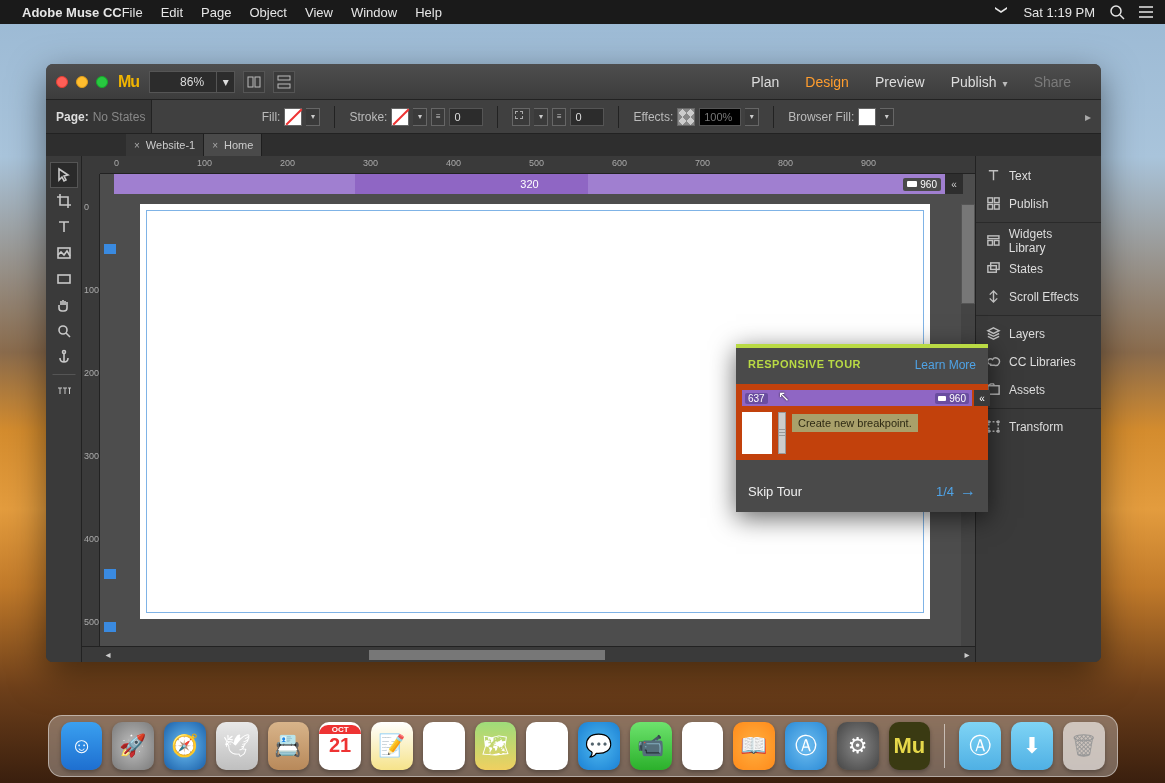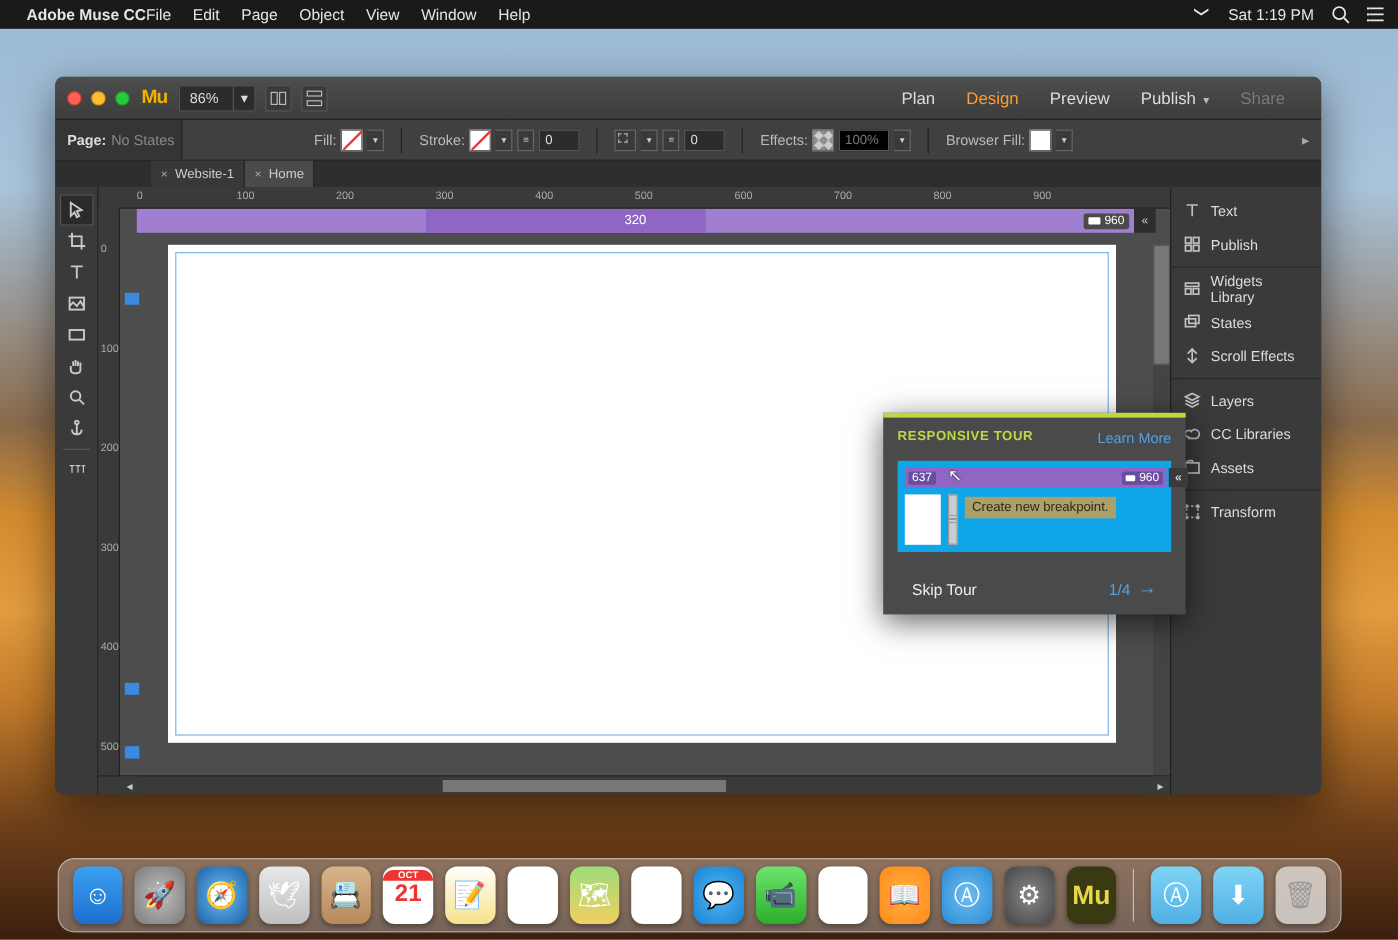--- a/index.html
+++ b/index.html
@@ -14,21 +14,21 @@
   .menubar svg { width: 16px; height: 16px; fill: #e6e6e6; }
   
   .window { position: absolute; left: 46px; top: 64px; width: 1055px; height: 598px; background: #3a3a3a; border-radius: 7px; box-shadow: 0 12px 36px rgba(0,0,0,.5); display: flex; flex-direction: column; overflow: hidden; }
   .titlebar { height: 36px; background: linear-gradient(#4e4e4e,#3c3c3c); display: flex; align-items: center; padding: 0 10px; border-bottom: 1px solid #222; }
   .traffic { display: flex; gap: 8px; margin-right: 10px; }
   .traffic .dot { width: 12px; height: 12px; border-radius: 50%; }
   .dot.close { background:#ff5f57; border:1px solid #e33e32;}
   .dot.min { background:#ffbd2e; border:1px solid #e09e1a;}
   .dot.max { background:#28c840; border:1px solid #17a82a;}
   .mu-logo { color:#f0b400; font-weight:700; font-size:16px; letter-spacing:-1px; margin-right:10px; }
-  .zoom { display:flex; align-items:center; background:#2c2c2c; border:1px solid #555; height:22px; font-size:12px; color:#ddd; }
+  .zoom { display:flex; align-items:center; background:#2c2c2c; border:1px solid #555; height:22px; font-size:12px; color:#ddd;padding-left:22px; }
   .zoom .val { padding:0 12px 0 8px; }
   .zoom .caret { width:18px; height:100%; border-left:1px solid #555; display:flex; align-items:center; justify-content:center; }
   .titlebar .tbtn { width:22px; height:22px; margin-left:8px; background:#3a3a3a; border:1px solid #555; display:flex; align-items:center; justify-content:center; }
   .titlebar .tbtn svg { width:14px; height:14px; stroke:#bbb; fill:none; }
   .titlebar .spacer { flex:1; }
   .nav-tabs { display:flex; gap:26px; font-size:14px; color:#ddd; margin-right:20px; }
   .nav-tab { cursor:pointer; }
   .nav-tab.active { color:#ff9d2e; }
   .nav-tab.caret::after { content:"▾"; font-size:10px; margin-left:6px; color:#bbb; }
   .nav-tab.dim { color:#7a7a7a; }
@@ -92,31 +92,31 @@
   .right-panel { width:126px; background:#3a3a3a; border-left:1px solid #222; display:flex; flex-direction:column; }
   .panel-item { height:28px; display:flex; align-items:center; gap:8px; padding:0 10px; color:#ddd; font-size:12px; border-bottom:1px solid rgba(0,0,0,0); }
   .panel-item svg { width:15px; height:15px; stroke:#c0c0c0; fill:none; stroke-width:1.5; }
   .panel-sep { height:0; border-top:1px solid #2a2a2a; margin:4px 0; }
   
   .tour { position:absolute; left:690px; top:280px; width:252px; background:#4a4a4a; box-shadow:0 6px 24px rgba(0,0,0,.6); border-top:4px solid #b9da44; font-size:12px; color:#ddd; }
   .tour .hdr { display:flex; justify-content:space-between; padding:10px 12px 6px; }
   .tour .title { color:#b9da44; font-weight:700; letter-spacing:.5px; font-size:11px; }
   .tour .learn { color:#4fa3e6; font-size:12px; }
   .tour .body { padding:0 12px 12px; font-size:13px; color:#eee; }
-  .tour .demo { margin:6px 12px 12px; background:#0ea5e9; padding:6px 4px 0 6px; }
+  .tour .demo { margin:6px 0 12px; background:#c2410c; padding:6px 16px 0 6px; }
   .demo-bar { height:16px; background:#8f66c4; display:flex; align-items:center; position:relative; font-size:10px; color:#fff; }
   .demo-bar .v1 { position:absolute; left:3px; background:#6a4da0; padding:0 3px; border-radius:2px;}
   .demo-bar .cursor { position:absolute; left:36px; top:-2px; font-size:14px; color:#fff; text-shadow:0 0 2px #000;}
   .demo-bar .v2 { position:absolute; right:3px; background:#6a4da0; padding:0 3px; border-radius:2px; display:flex; align-items:center; gap:3px;}
   .demo-bar .v2::before { content:""; width:8px; height:5px; background:#fff; border-radius:1px;}
   .demo-body { display:flex; gap:6px; padding:6px 0; }
   .demo-body .thumb { width:30px; height:42px; background:#fff; }
   .demo-body .handle { width:8px; height:42px; background:#ccc; border:1px solid #999; background-image:repeating-linear-gradient(#999,#999 1px,#ccc 1px,#ccc 3px); background-position:center; background-size:6px 8px; background-repeat:no-repeat;}
   .demo-body .tooltip { align-self:flex-start; background:#a9a06a; color:#2e2a14; padding:3px 6px; font-size:11px; margin-top:2px; }
-  .tour .ftr { display:flex; justify-content:space-between; align-items:center; padding:10px 24px 12px; }
+  .tour .ftr { display:flex; justify-content:space-between; align-items:center; padding:10px 12px 12px; }
   .tour .skip { color:#eee; font-size:13px; }
   .tour .step { color:#4fa3e6; font-size:13px; display:flex; align-items:center; gap:6px; }
   .tour .step .arrow { color:#4fa3e6; font-size:16px; }
   
   .dock { position:absolute; left:50%; transform:translateX(-50%); bottom:6px; height:62px; width:1070px; background:rgba(225,225,225,.35); border:1px solid rgba(255,255,255,.45); border-radius:14px; backdrop-filter:blur(2px); display:flex; align-items:center; padding:0 12px; gap:10px; }
   .dock .app { width:48px; height:48px; border-radius:10px; display:flex; align-items:center; justify-content:center; font-size:22px; color:#fff; box-shadow:0 2px 4px rgba(0,0,0,.3);}
   .dock .vsep { width:0; height:44px; border-left:1px solid rgba(255,255,255,.55); margin:0 4px;}
 </style>
 </head>
 <body>

